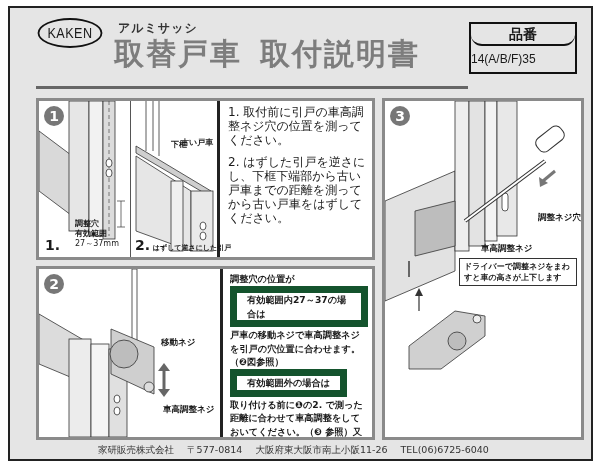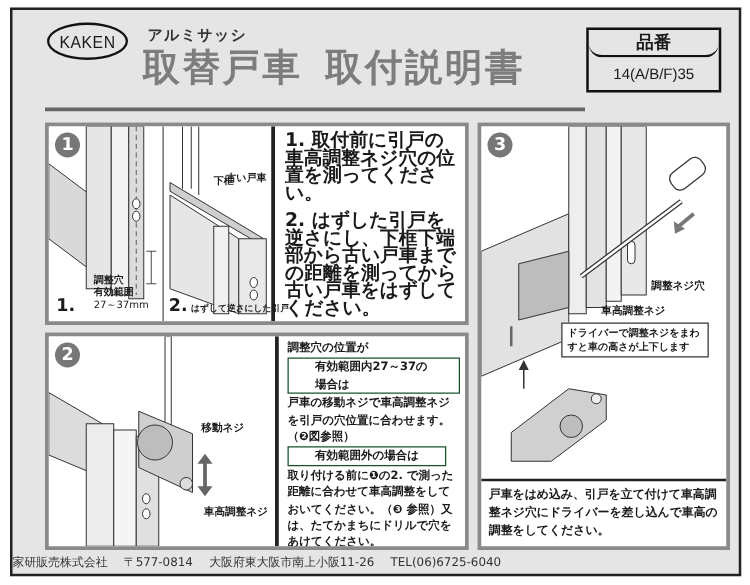--- a/index.html
+++ b/index.html
@@ -10,51 +10,51 @@
 
   
   .logo { position: absolute; left: 24px; top: 10px; width: 72px; height: 30px; border: 2px solid #111; border-radius: 50%; display: flex; align-items: center; justify-content: center; font-family: "Liberation Sans", sans-serif; font-size: 14px; letter-spacing: 0.5px; transform: scaleX(0.9); }
   .subtitle { position: absolute; left: 108px; top: 12px; font-size: 12px; font-weight: bold; color: #333; letter-spacing: 1px; }
   .title { position: absolute; left: 104px; top: 26px; font-size: 30px; font-weight: bold; color: #7d7d7d; letter-spacing: 2px; white-space: nowrap; font-family: "DejaVu Sans", sans-serif; }
   .title .gap { display: inline-block; width: 18px; }
   .title-rule { position: absolute; left: 26px; top: 78px; width: 432px; height: 3px; background: #666; }
 
   .part-box { position: absolute; left: 459px; top: 14px; width: 108px; height: 52px; border: 2px solid #111; }
   .part-box .pb-head { height: 22px; border-bottom: 2px solid #111; text-align: center; font-size: 14px; font-weight: bold; line-height: 20px; border-radius: 11px; }
-  .part-box .pb-val { height: 26px; text-align: center; font-size: 12px; line-height: 26px; font-family: "Liberation Sans", sans-serif; }
+  .part-box .pb-val { height: 26px; text-align: left; font-size: 12px; line-height: 26px; font-family: "Liberation Sans", sans-serif; }
 
   
   .panel { position: absolute; border: 3px solid #8a8a8a; background: #fff; overflow: hidden; }
   .p1 { left: 26px; top: 90px; width: 339px; height: 162px; }
   .p2 { left: 26px; top: 258px; width: 339px; height: 174px; }
   .p3 { left: 372px; top: 90px; width: 202px; height: 342px; }
 
   .num-badge { position: absolute; width: 20px; height: 20px; border-radius: 50%; background: #777; color: #fff; font-size: 14px; font-weight: bold; text-align: center; line-height: 20px; z-index: 3; }
 
   
   .p1 .img1 { position: absolute; left: 0; top: 0; width: 92px; height: 156px; border-right: 1px solid #555; }
   .p1 .img2 { position: absolute; left: 92px; top: 0; width: 89px; height: 156px; border-right: 3px solid #222; }
-  .p1 .text { position: absolute; left: 184px; top: 0; width: 149px; height: 116px; padding: 4px 5px; font-size: 15px; font-weight: bold; line-height: 14px; }
+  .p1 .text { position: absolute; left: 184px; top: 0; width: 149px; height: 116px; padding: 4px 5px; font-size: 12px; font-weight: normal; line-height: 14px; }
   .p1 .text p + p { margin-top: 8px; }
 
   
   .p2 .img { position: absolute; left: 0; top: 0; width: 184px; height: 168px; border-right: 3px solid #222; }
   .p2 .text { position: absolute; left: 187px; top: 0; width: 146px; height: 168px; padding: 3px 4px; font-size: 9.2px; font-weight: bold; line-height: 13.4px; }
-  .boxed { display: inline-block; border: 1px solid #14532d; padding: 0 21px; margin: 1px 0; font-weight: bold; }
+  .boxed { display: inline-block; border: 7px solid #14532d; padding: 0 10px; margin: 1px 0; font-weight: bold; }
 
-  .callout { position: absolute; border: 1px solid #333; background: #fff; font-size: 8px; font-weight: bold; line-height: 11px; padding: 2px 4px; z-index: 2; }
+  .callout { position: absolute; border: 1px solid #333; background: #fff; font-size: 8px; font-weight: bold; line-height: 11px; padding: 2px 4px; z-index: 2; margin-left: 10px; }
   .label { position: absolute; font-size: 8.5px; font-weight: bold; z-index: 2; white-space: nowrap; }
   .caption { position: absolute; font-size: 8px; font-weight: bold; z-index: 2; white-space: nowrap; }
   .step-no { font-size: 14px; font-weight: bold; }
 
   
   .p3 .img { position: absolute; left: 0; top: 0; width: 196px; height: 282px; }
   .p3 .bottom { position: absolute; left: 0; top: 282px; width: 196px; height: 54px; border-top: 2px solid #222; padding: 4px 6px; font-size: 9.5px; font-weight: bold; line-height: 14.5px; }
 
-  .footer { position: absolute; left: 0; top: 436px; width: 581px; text-align: left; padding-right: 14px; font-size: 9.5px; color: #333; white-space: nowrap; }
+  .footer { position: absolute; left: 0; top: 436px; width: 581px; text-align: center; padding-right: 14px; font-size: 9.5px; color: #333; white-space: nowrap; }
   .footer span + span { margin-left: 10px; }
 
   svg { position: absolute; left: 0; top: 0; }
 </style>
 </head>
 <body>
 
 <div class="sheet">
 
   <div class="logo">KAKEN</div>
@@ -167,25 +167,24 @@
         <line x1="170" y1="70" x2="158" y2="80" stroke="#777" stroke-width="3"></line>
         <polygon points="154,76 155,86 163,82" fill="#777"></polygon>
         <line x1="24" y1="160" x2="24" y2="176" stroke="#666" stroke-width="2"></line>
         <line x1="34" y1="190" x2="34" y2="210" stroke="#333" stroke-width="1.2"></line>
         <polygon points="30,195 34,187 38,195" fill="#333"></polygon>
         <polygon points="24,245 70,210 100,215 100,235 56,268 24,268" fill="#d0d0d0" stroke="#333" stroke-width="0.8"></polygon>
         <circle cx="72" cy="240" r="9" fill="#bdbdbd" stroke="#333" stroke-width="0.8"></circle>
         <circle cx="92" cy="218" r="4" fill="#eee" stroke="#333" stroke-width="0.8"></circle>
       </svg>
       <div class="num-badge" style="left:5px;top:5px;">3</div>
-      <div class="label" style="left:136px;top:111px;margin-top:11px;">調整ネジ穴</div>
+      <div class="label" style="left:153px;top:111px;">調整ネジ穴</div>
       <div class="label" style="left:96px;top:142px;">車高調整ネジ</div>
       <div class="callout" style="left:64px;top:157px;width:118px;">ドライバーで調整ネジをまわすと車の高さが上下します</div>
     </div>
-    <div class="bottom">戸車をはめ込み、引戸を立て付けて車高調整ネジ穴にドライバーを差し込んで車高の調整をしてください。</div>
   </div>
 
   <div class="footer">
     <span>家研販売株式会社</span>
     <span>〒577-0814</span>
     <span>大阪府東大阪市南上小阪11-26</span>
     <span>TEL(06)6725-6040</span>
   </div>
 </div>
 

